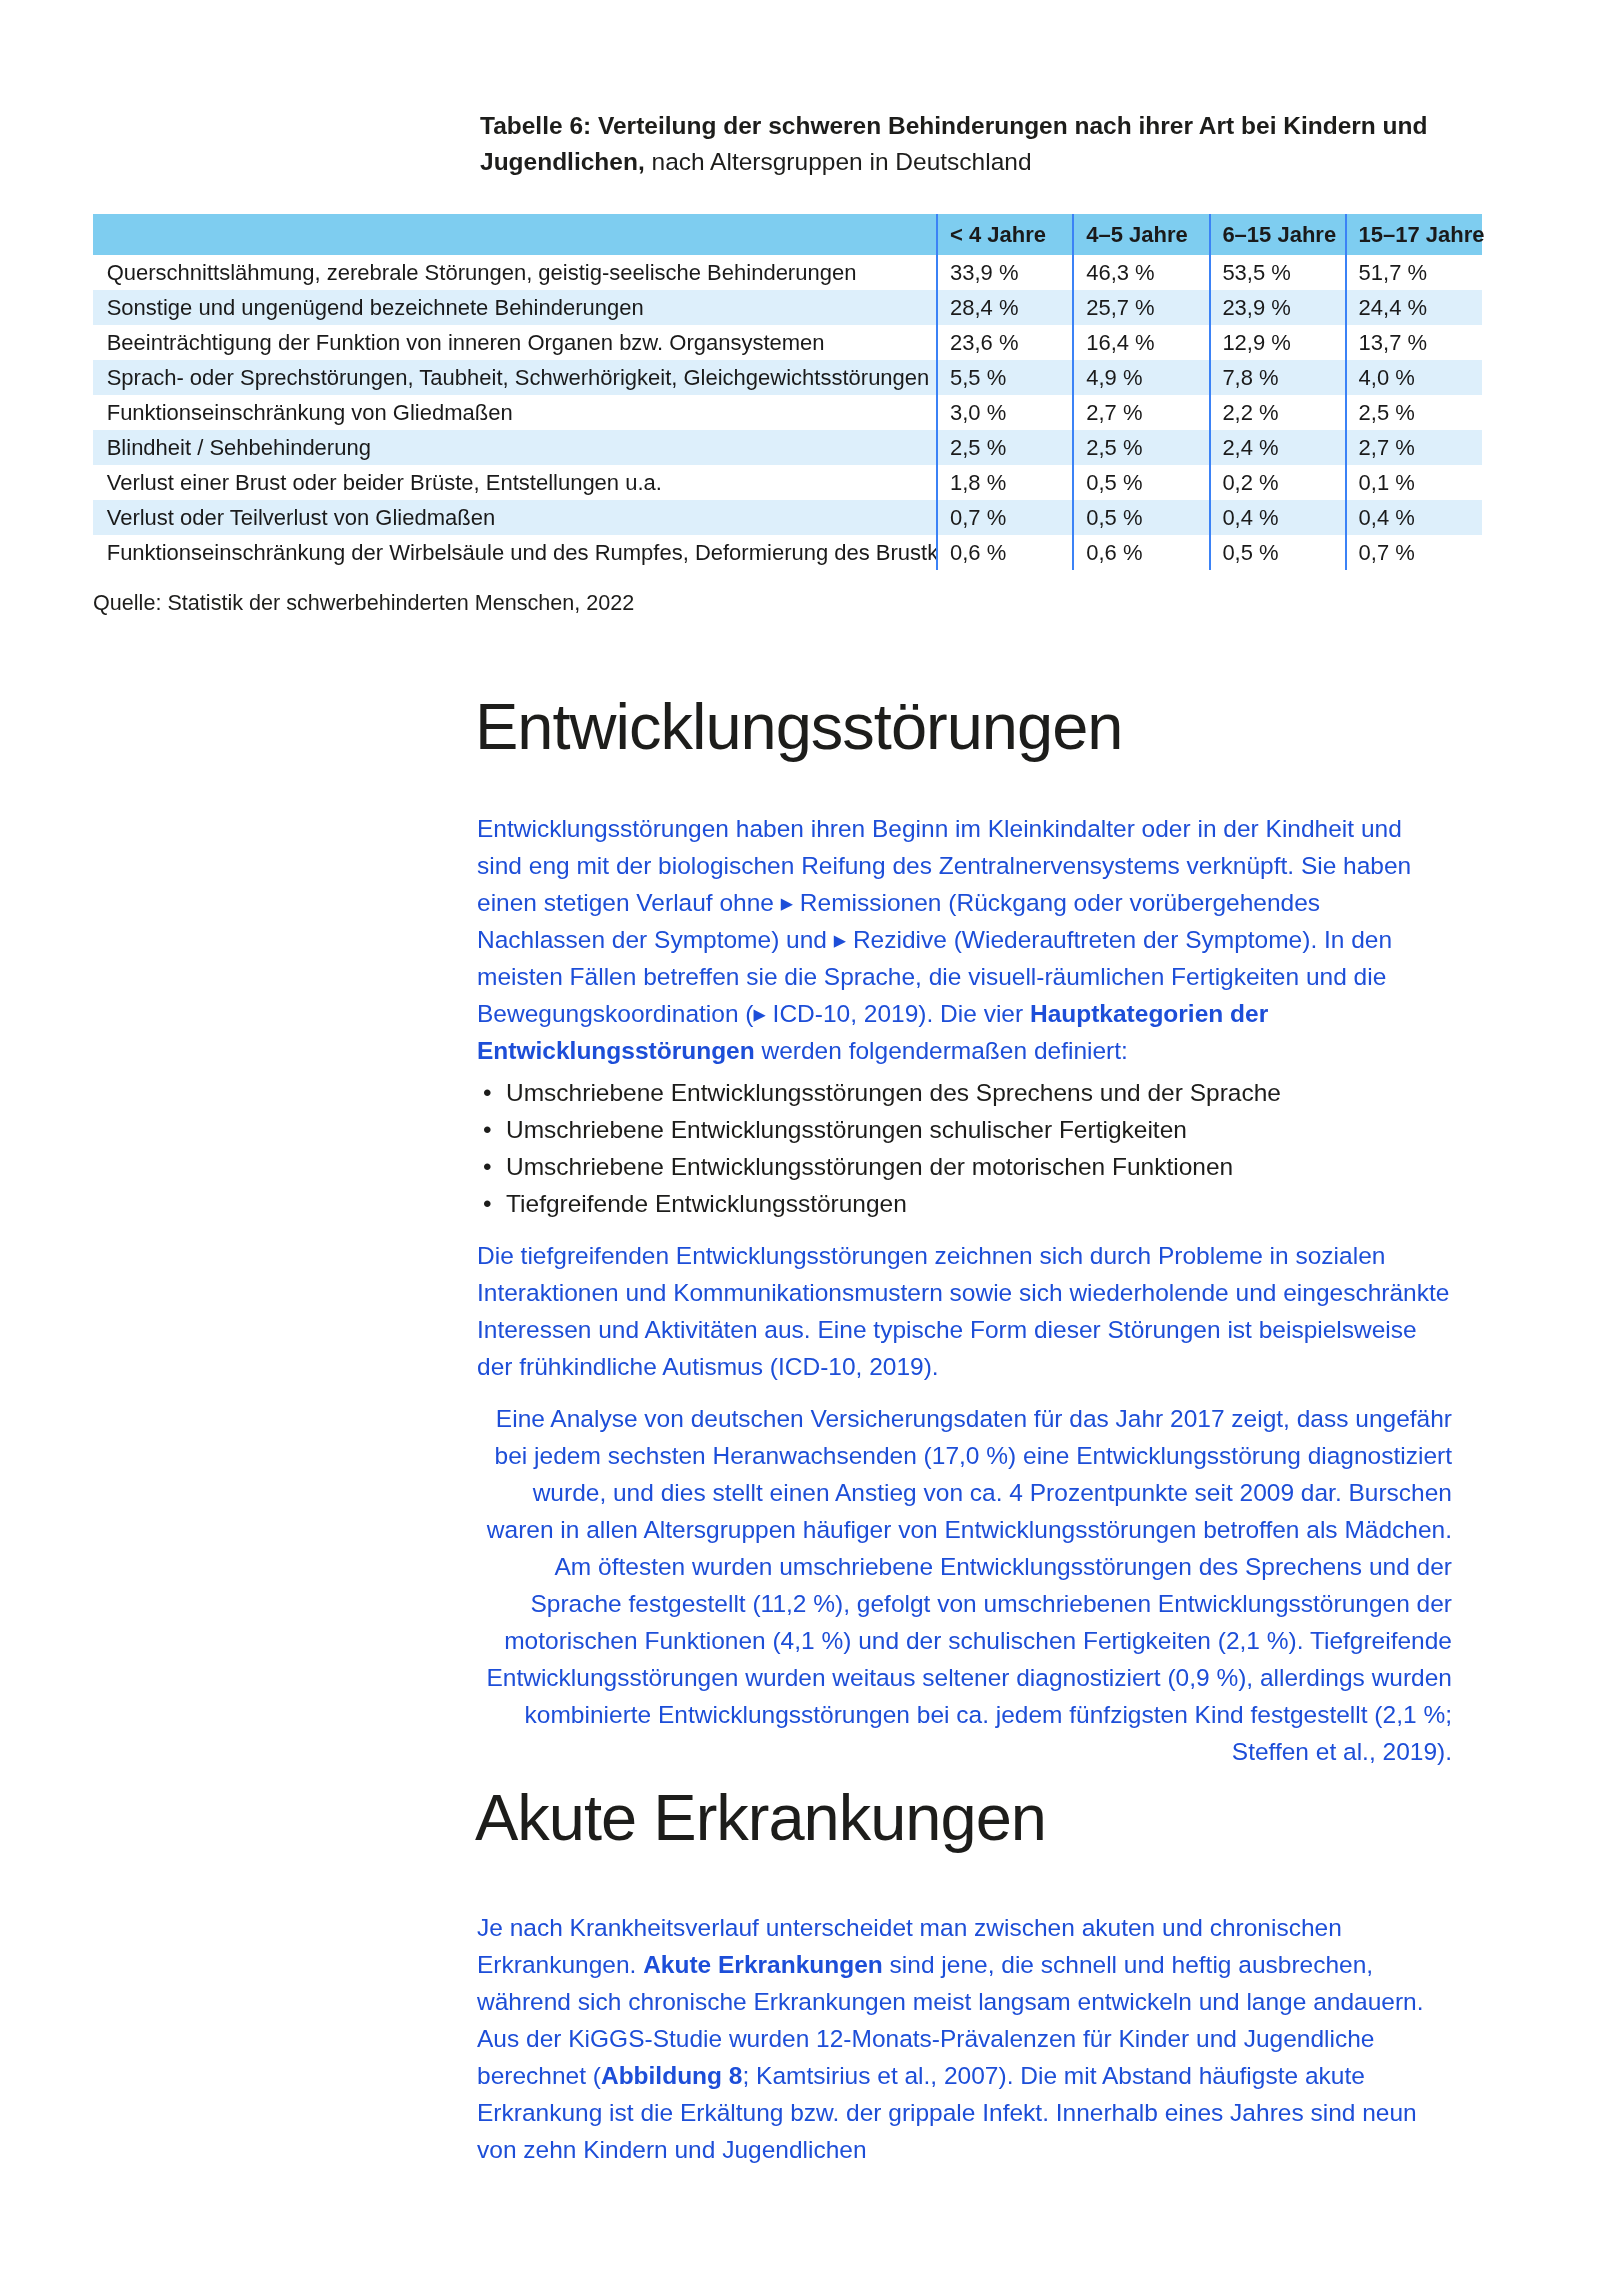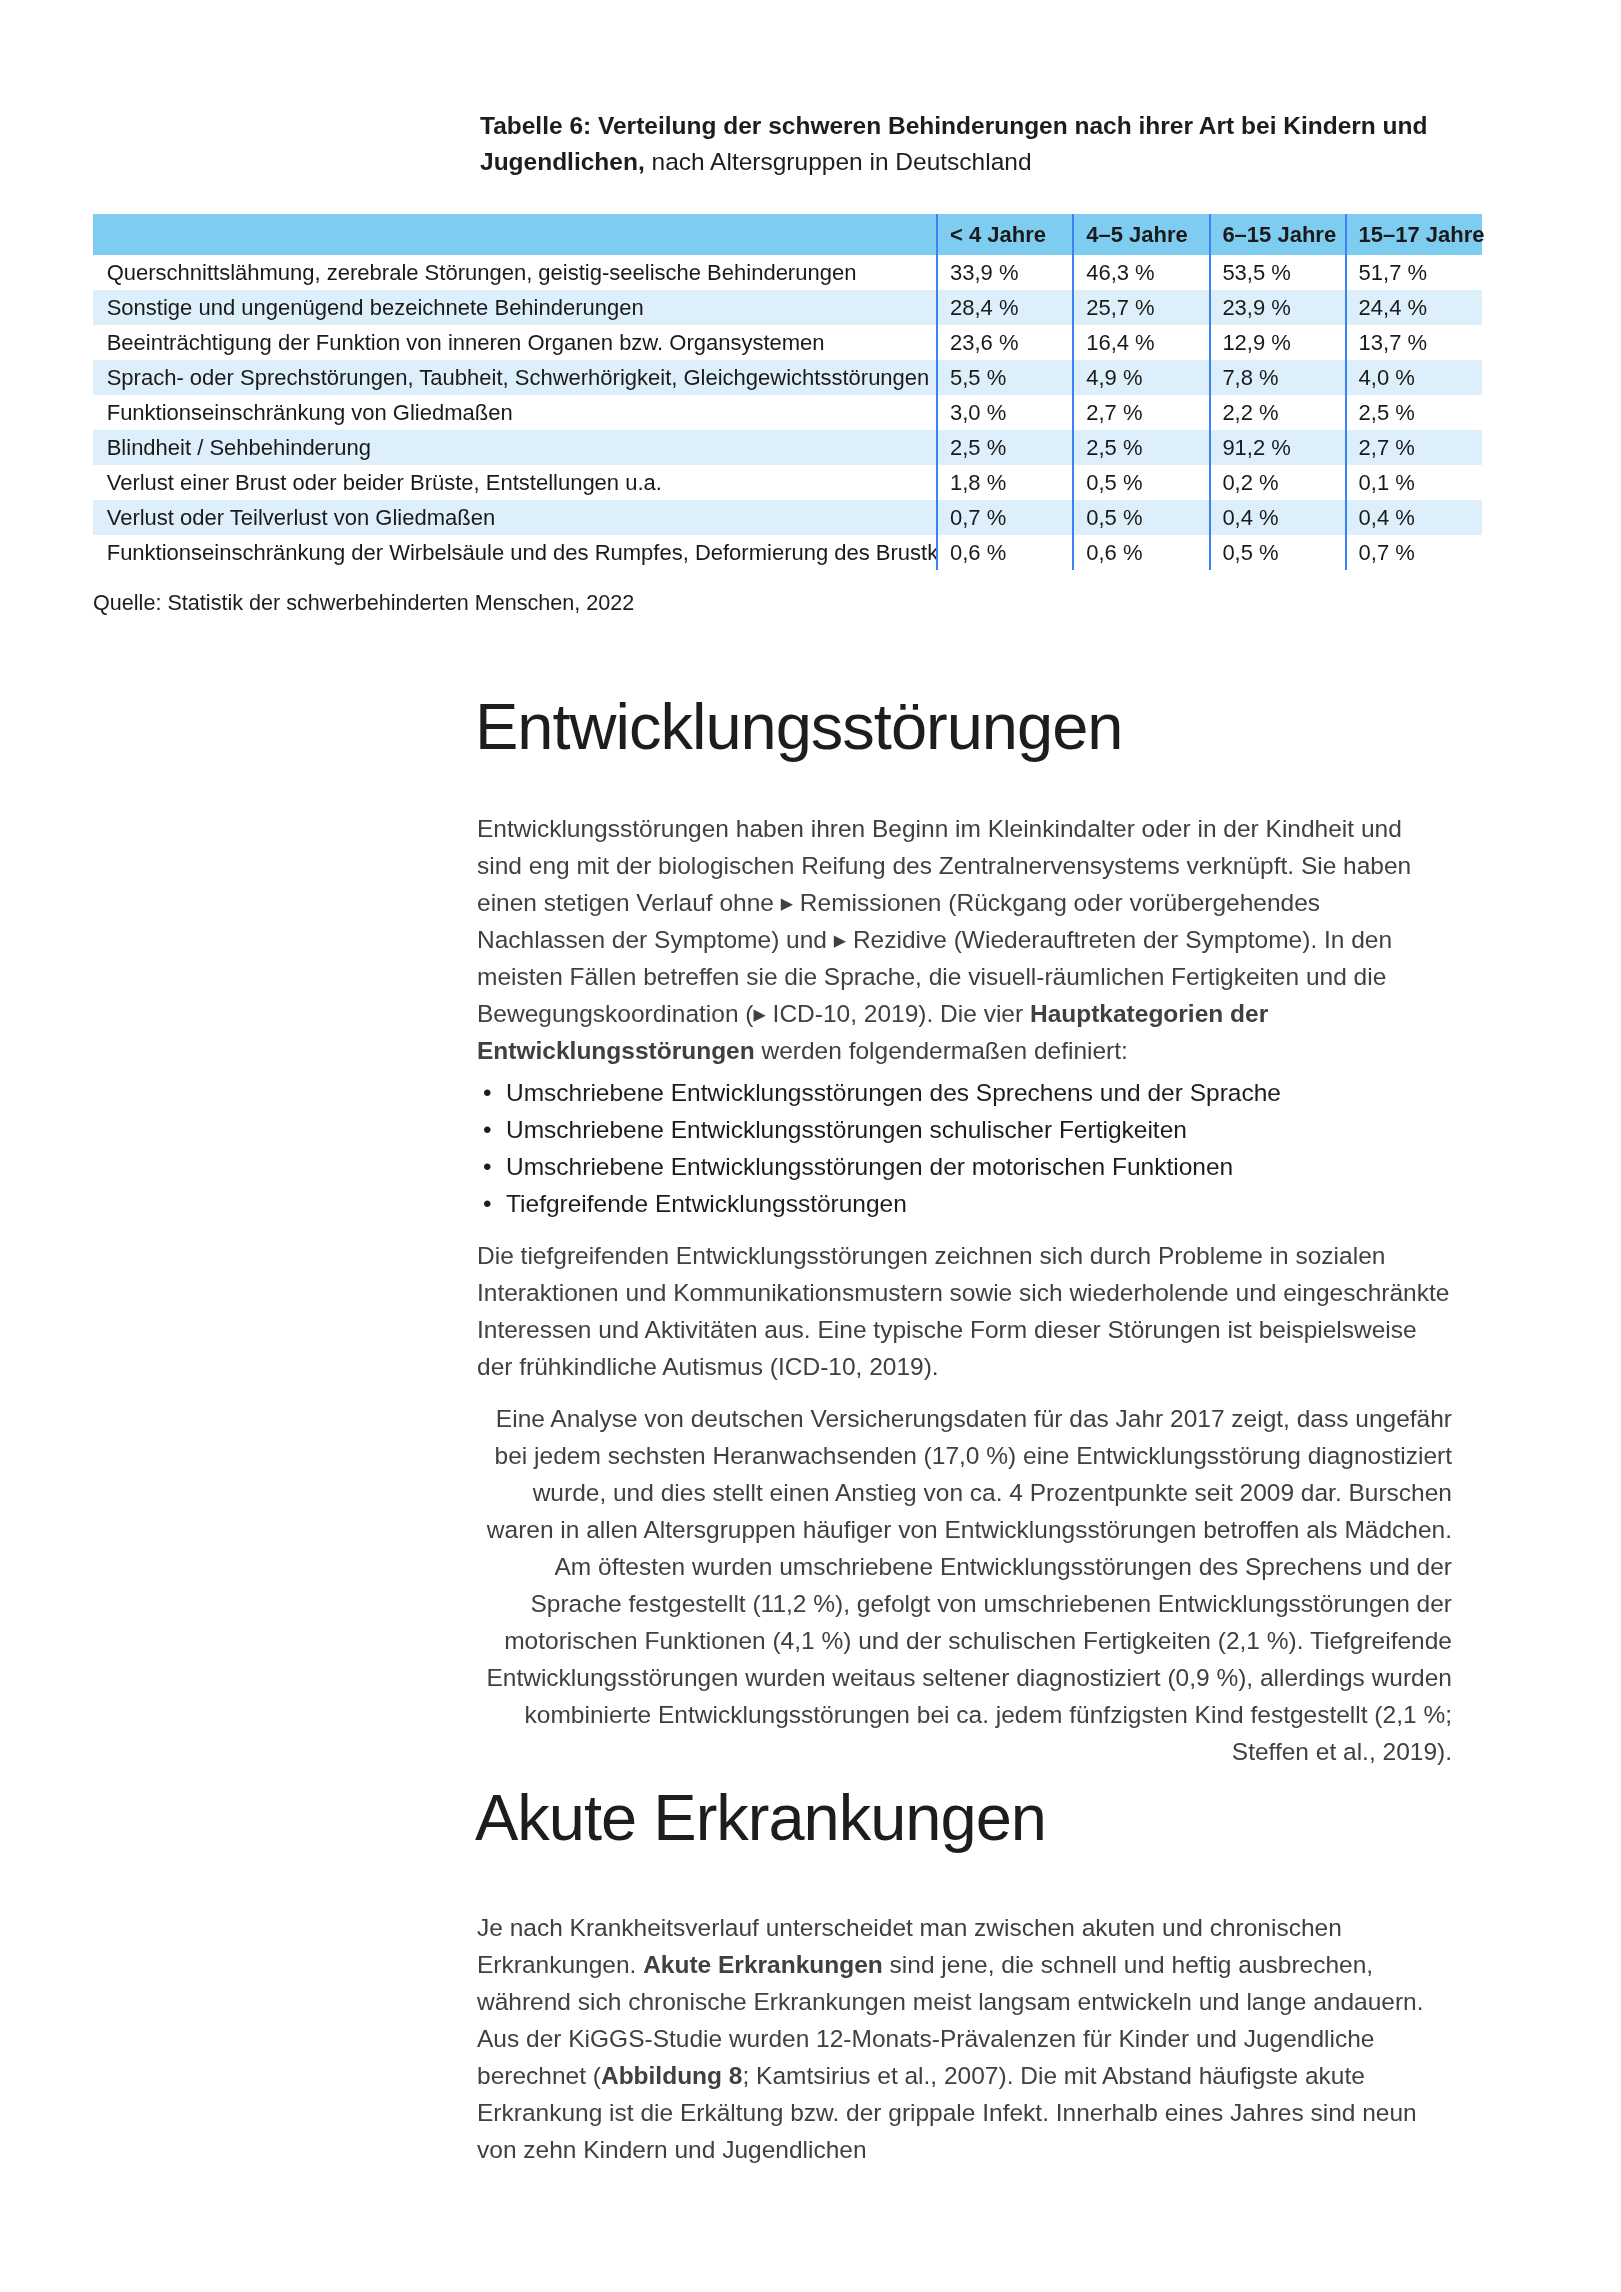--- a/index.html
+++ b/index.html
@@ -85,21 +85,21 @@
   .h-entwicklung { top: 689px; }
   .h-akute { top: 1780px; }
 
   .para {
     position: absolute;
     left: 477px;
     width: 975px;
     margin: 0;
     font-size: 24.5px;
     line-height: 37px;
-    color: #404040;
+    color: #1d4ed8;
   }
   .p-entw-1 { top: 810px; }
   .p-entw-2 { top: 1237px; }
   .p-entw-3 { top: 1400px; text-align: right; }
   .p-akute-1 { top: 1909px; }
   .para strong { font-weight: bold; }
 
   .bullet-list {
     position: absolute;
     left: 477px;
@@ -192,21 +192,21 @@
         <td class="label-col">Funktionseinschränkung von Gliedmaßen</td>
         <td class="vline">3,0 %</td>
         <td class="vline">2,7 %</td>
         <td class="vline">2,2 %</td>
         <td class="vline">2,5 %</td>
       </tr>
       <tr>
         <td class="label-col">Blindheit / Sehbehinderung</td>
         <td class="vline">2,5 %</td>
         <td class="vline">2,5 %</td>
-        <td class="vline">91,2 %</td>
+        <td class="vline">2,4 %</td>
         <td class="vline">2,7 %</td>
       </tr>
       <tr>
         <td class="label-col">Verlust einer Brust oder beider Brüste, Entstellungen u.a.</td>
         <td class="vline">1,8 %</td>
         <td class="vline">0,5 %</td>
         <td class="vline">0,2 %</td>
         <td class="vline">0,1 %</td>
       </tr>
       <tr>

